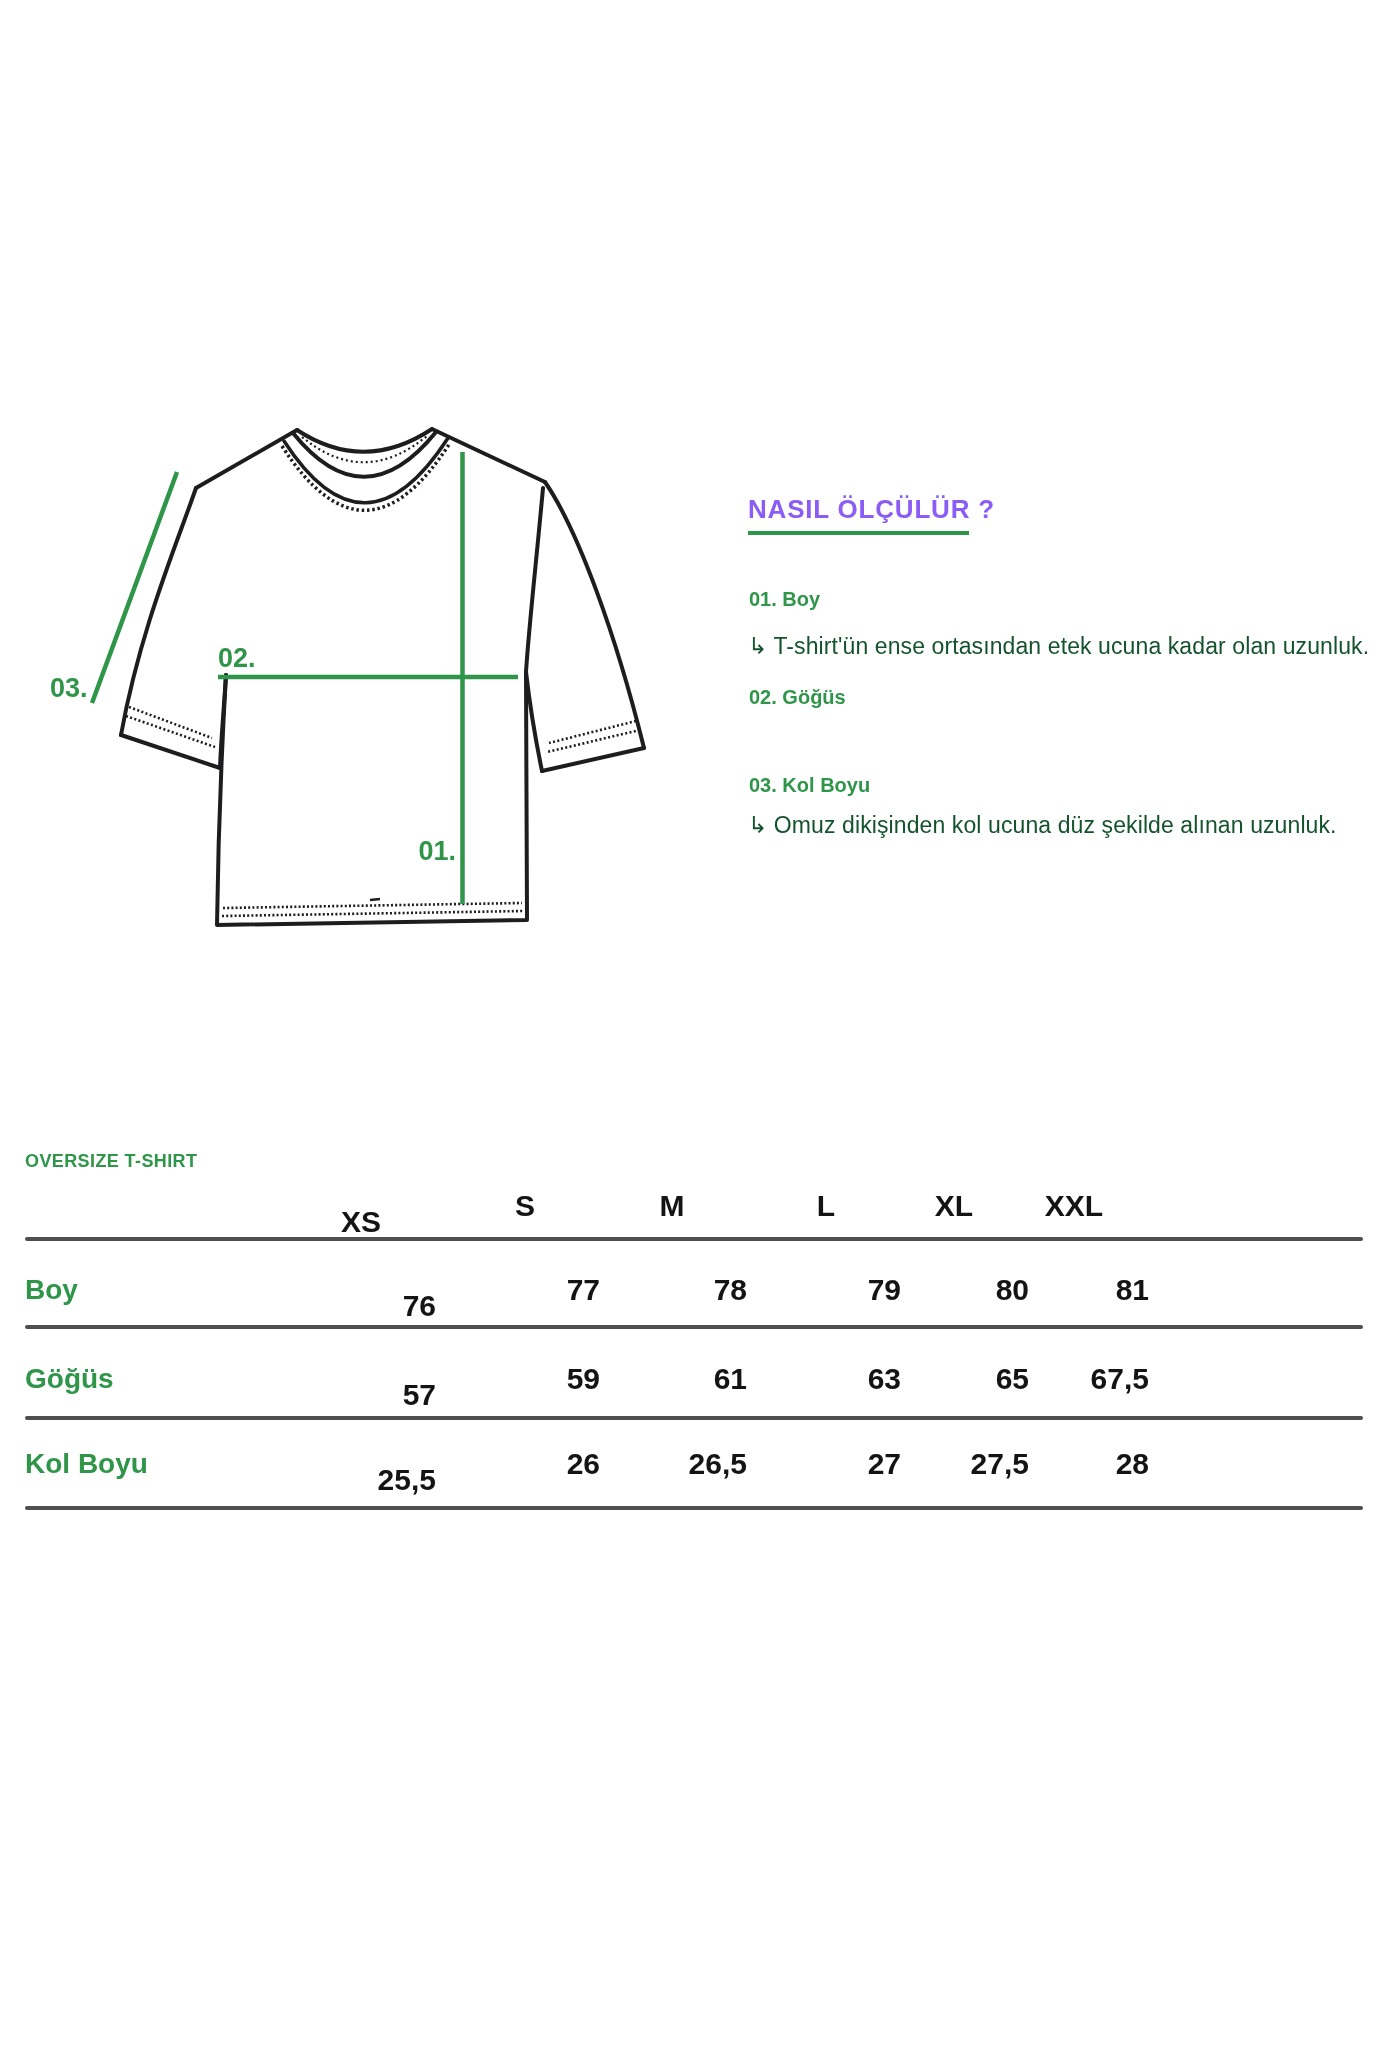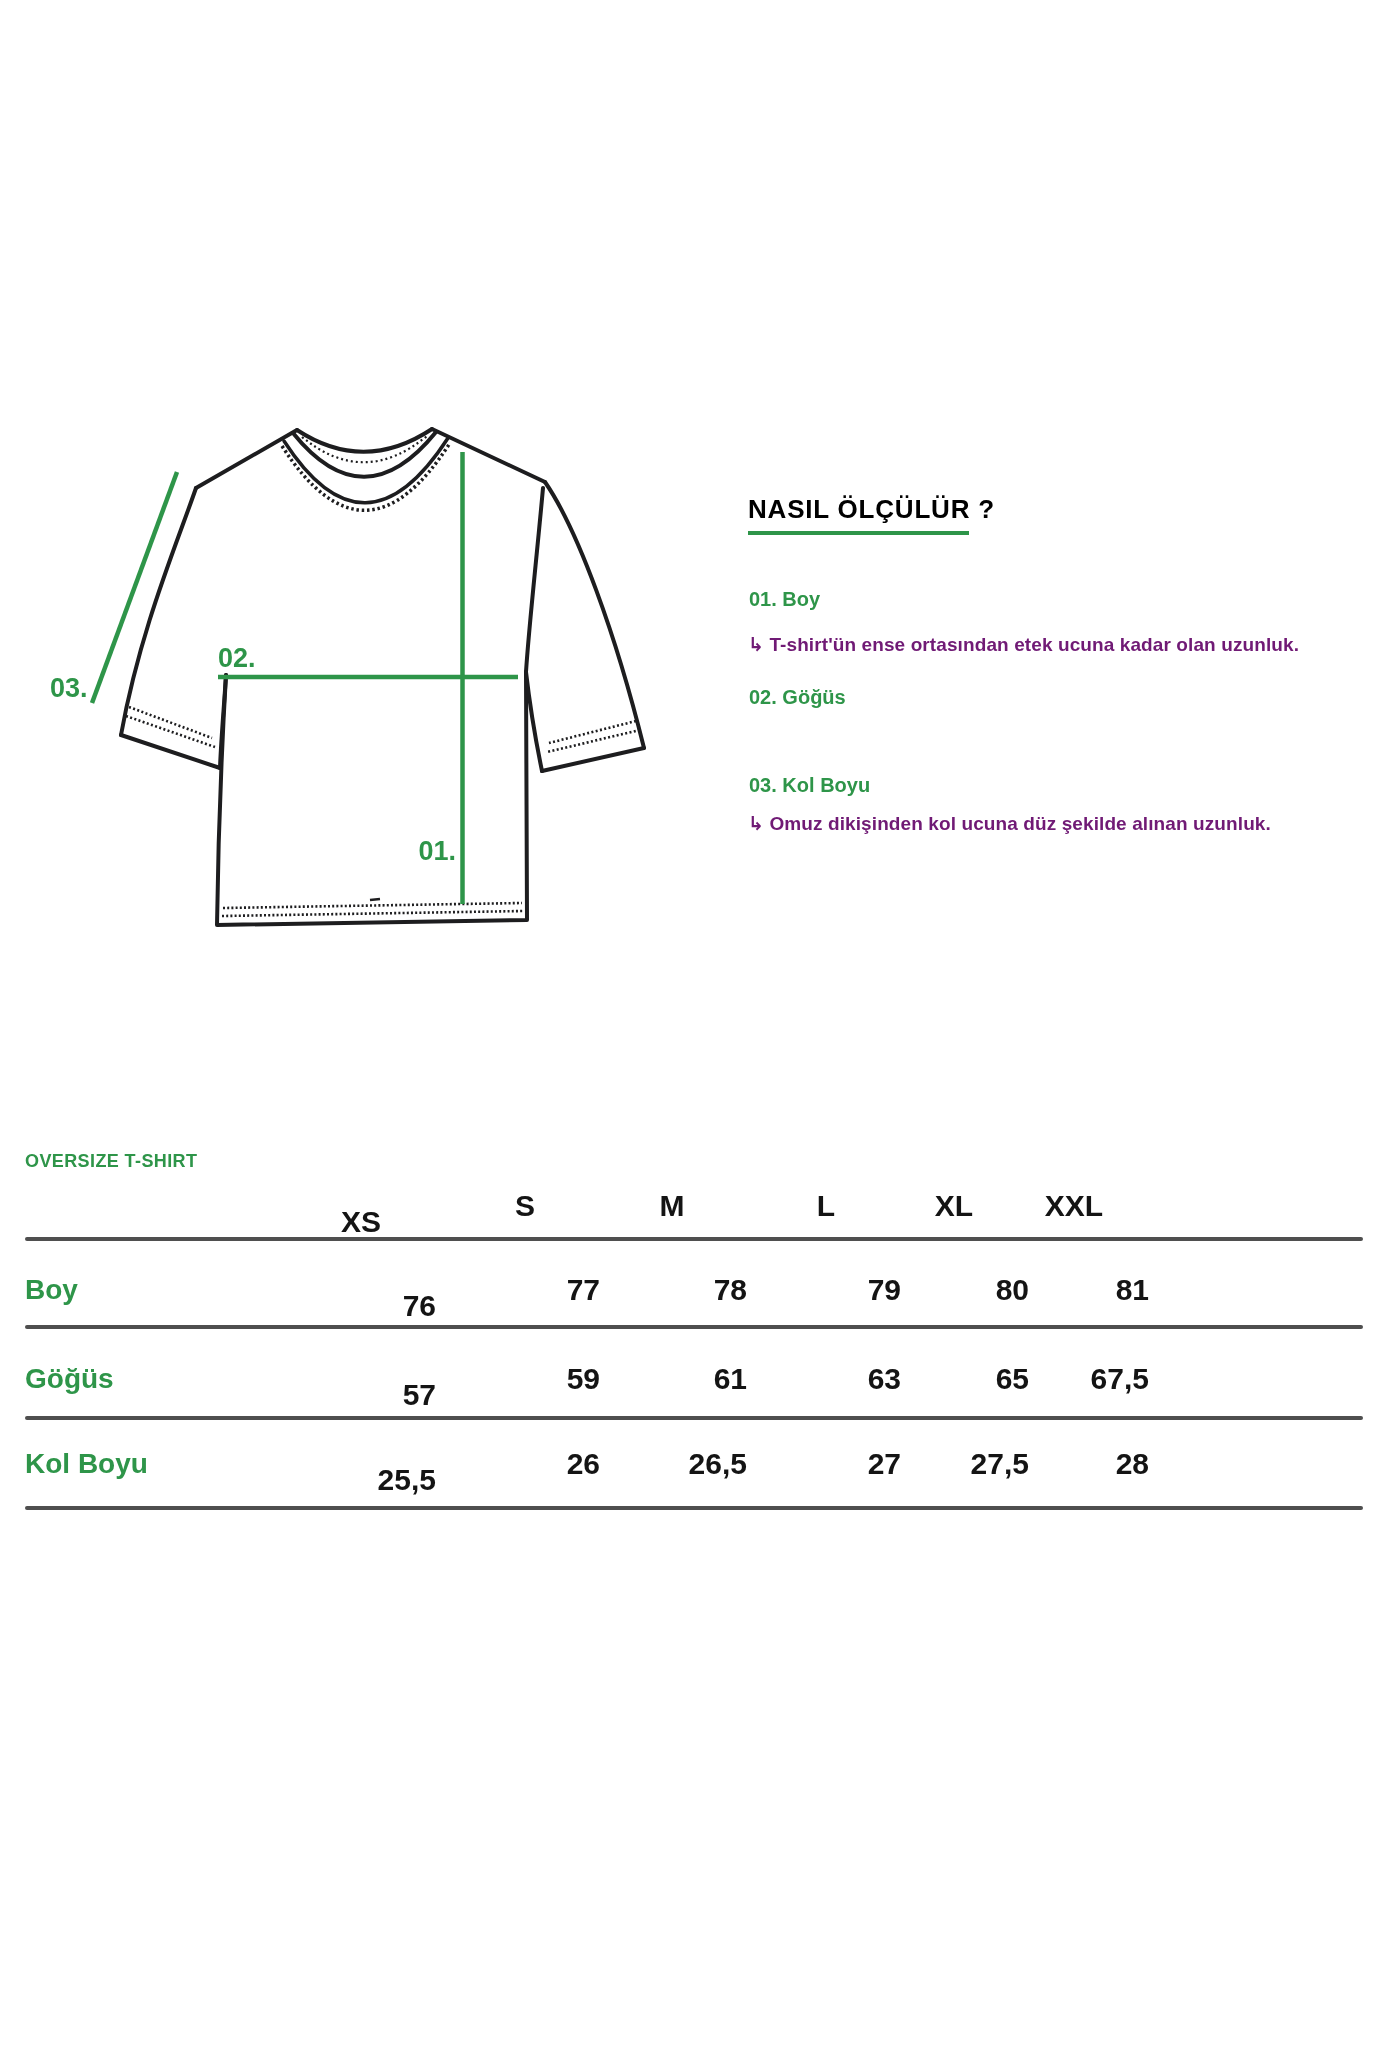--- a/index.html
+++ b/index.html
@@ -5,28 +5,28 @@
   html,body{margin:0;padding:0;background:#e8e8e8;}
   .canvas{
     position:relative; width:1400px; height:2047px; background:#ffffff;
     font-family:"Liberation Sans","DejaVu Sans",sans-serif; overflow:hidden;
     margin:0 auto;
   }
   .abs{position:absolute;}
   
   .hm-title{
     left:748px; top:494px; font-size:26px; font-weight:700;
-    color:#000000; letter-spacing:0.8px; white-space:nowrap;
+    color:#8b5cf6; letter-spacing:0.8px; white-space:nowrap;
   }
   .hm-underline{left:748px; top:531px; width:221px; height:4px; background:#2e9549;}
   .hm-h{font-size:20px; font-weight:700; color:#2e9549; white-space:nowrap;}
   .hm-h1{left:749px; top:588px;}
   .hm-h2{left:749px; top:686px;}
   .hm-h3{left:749px; top:774px;}
-  .hm-b{font-size:19px; font-weight:700; color:#701a75; letter-spacing:0.1px; white-space:nowrap;}
+  .hm-b{font-size:23px; font-weight:400; color:#14532d; letter-spacing:0.1px; white-space:nowrap;}
   .hm-b1{left:748px; top:633px;}
   .hm-b2{left:748px; top:723px;}
   .hm-b3{left:748px; top:812px;}
   
   .tbl-title{
     left:25px; top:1139px; height:44px; line-height:44px;
     font-size:18px; font-weight:700; color:#2e9549; letter-spacing:0.4px; white-space:nowrap;
   }
   .size-head{
     top:1184px; height:44px; line-height:44px; width:150px; margin-left:-75px;

